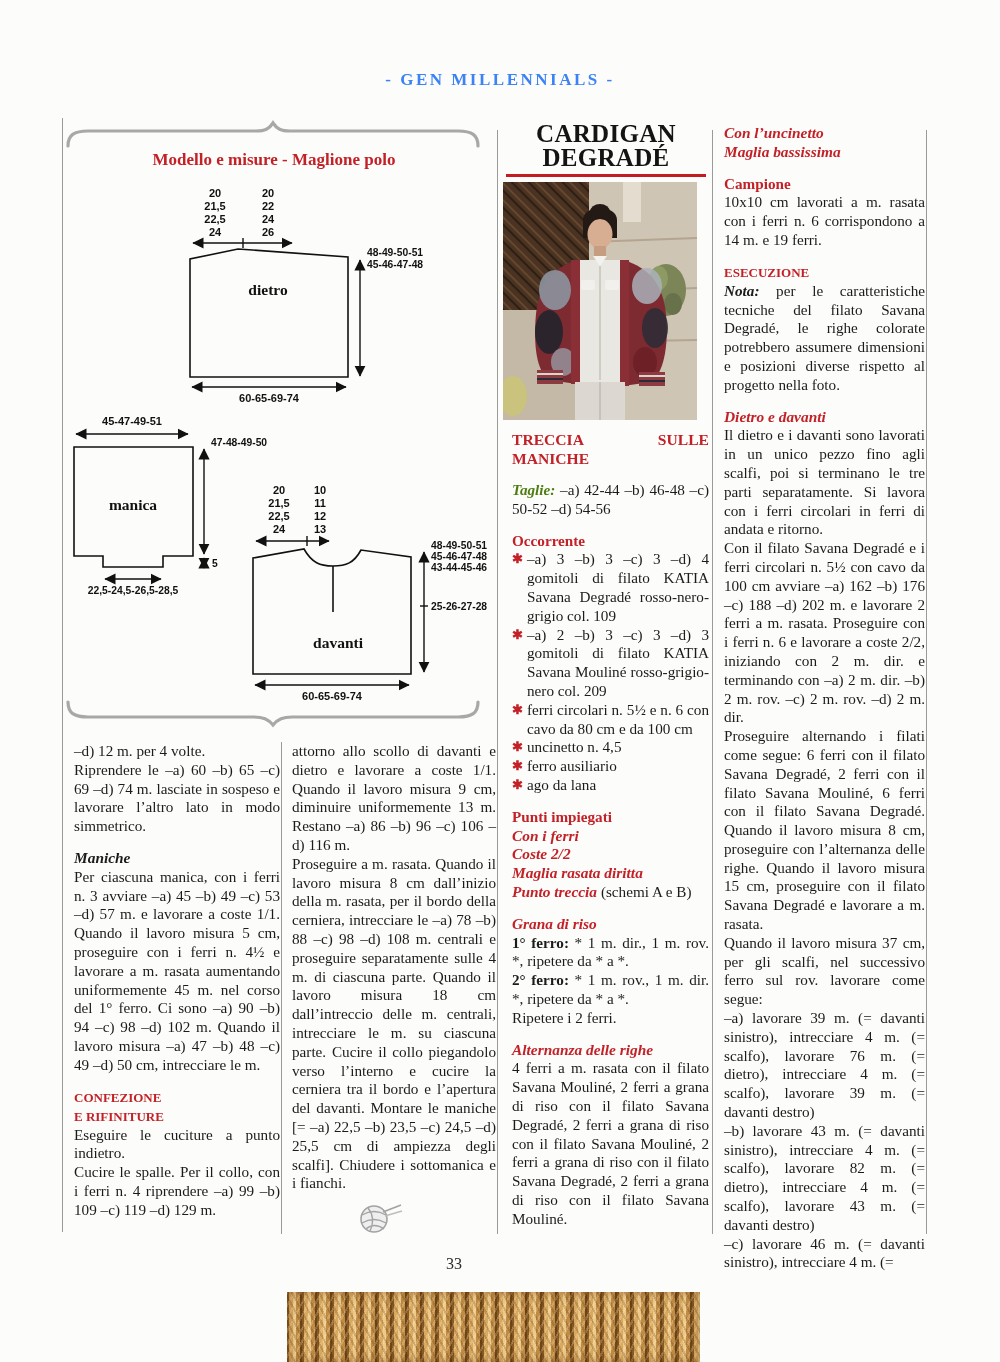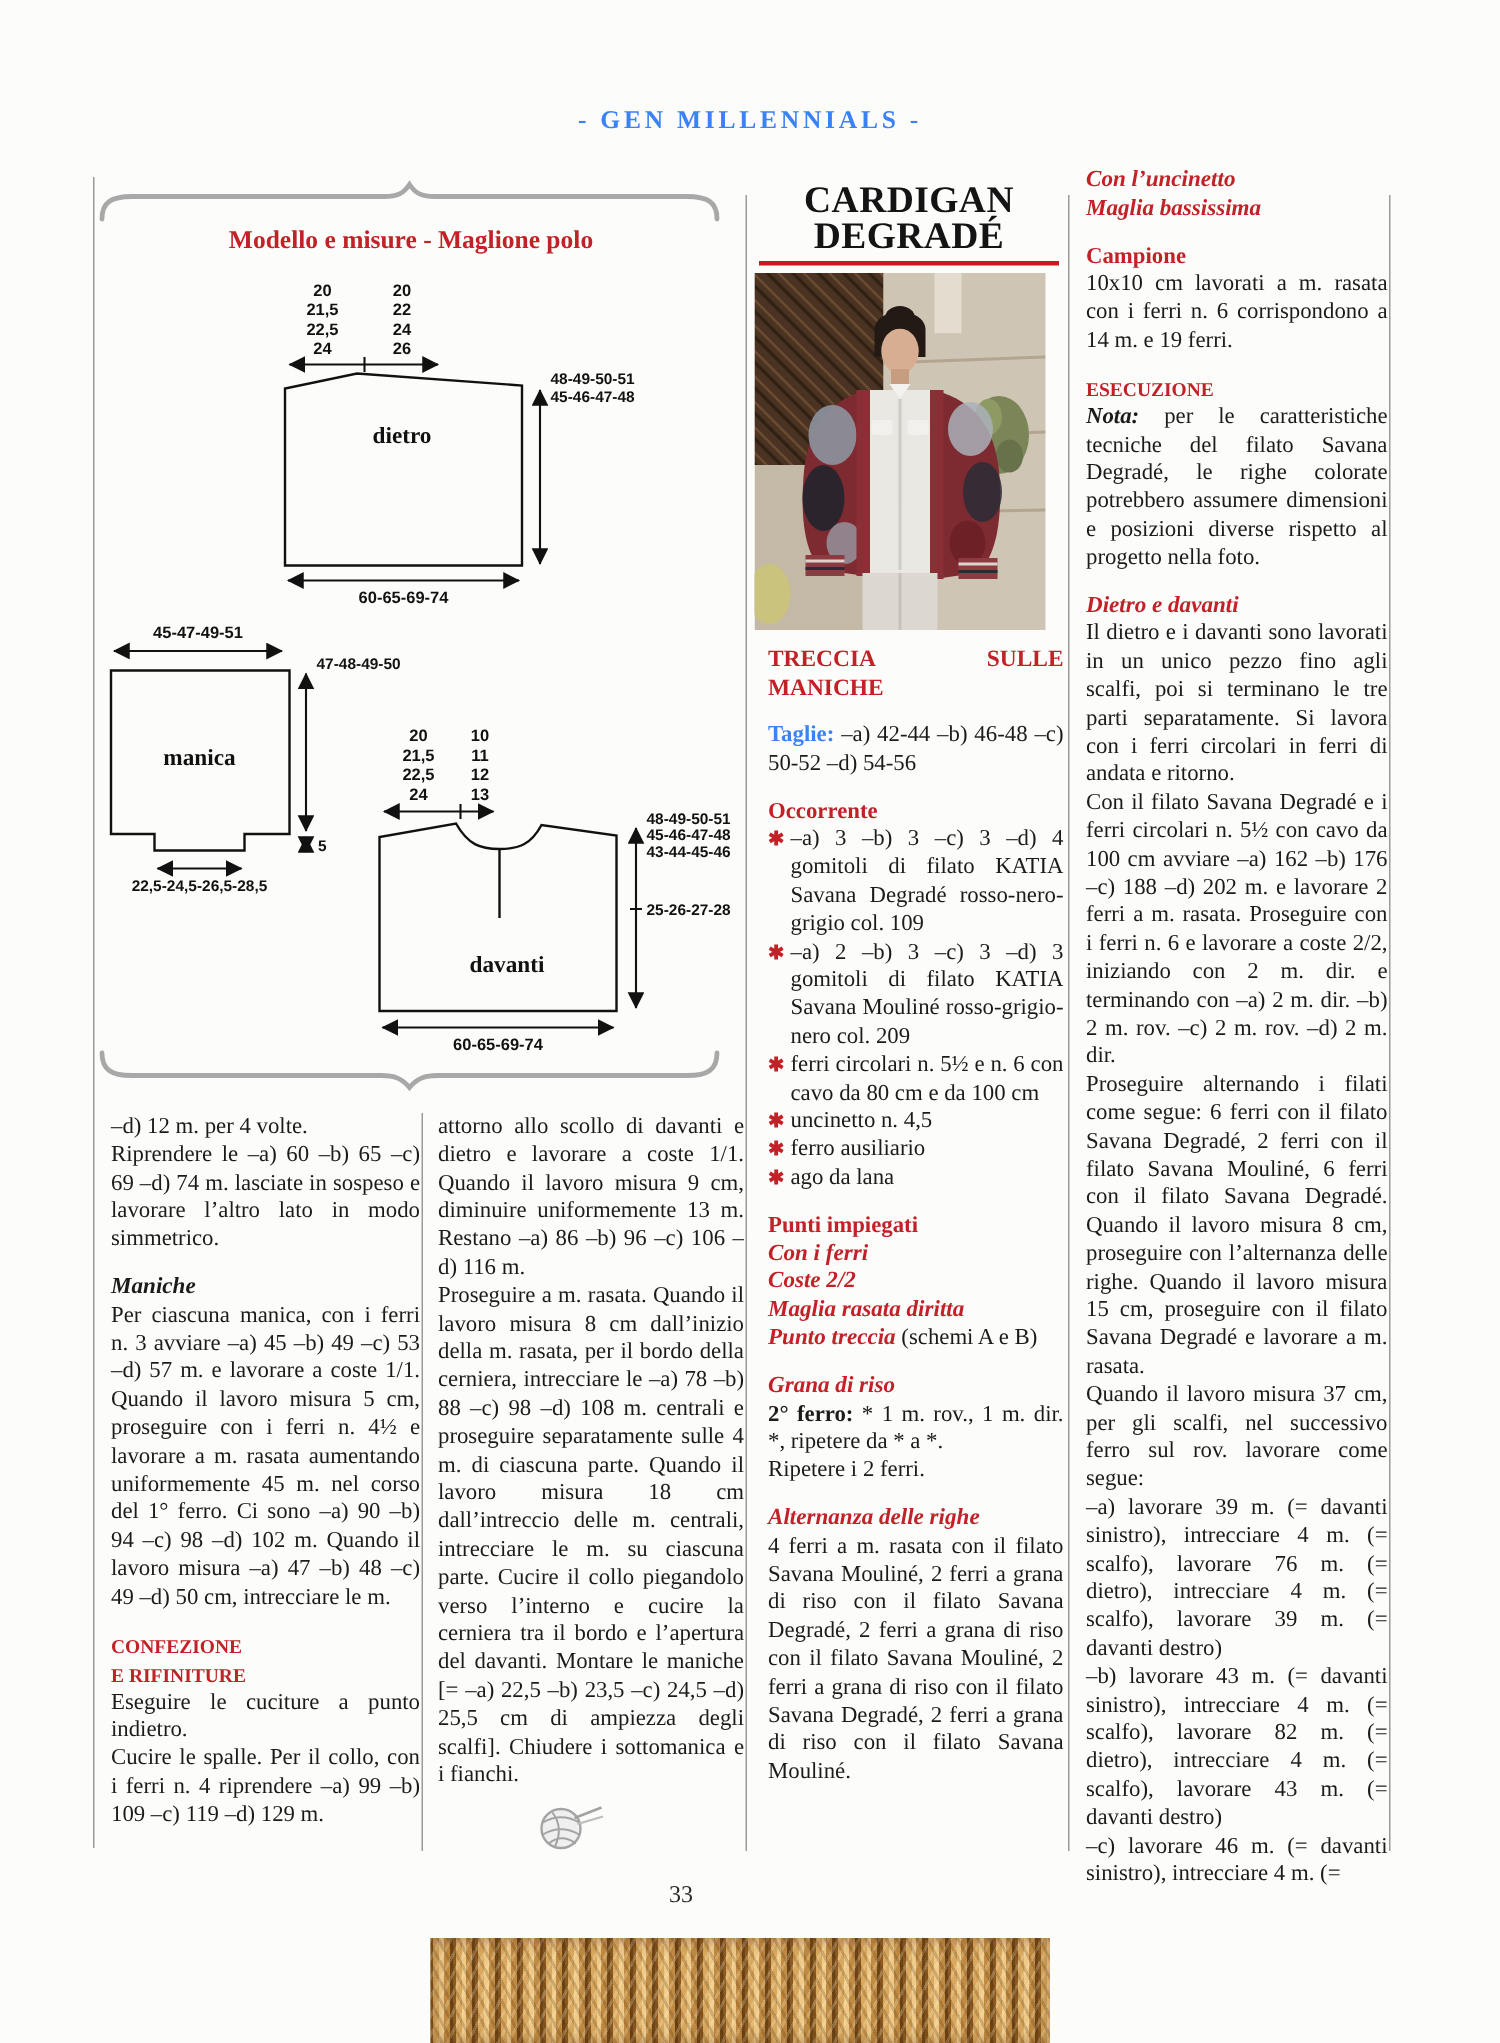--- a/index.html
+++ b/index.html
@@ -5,21 +5,21 @@
   html,body{margin:0;padding:0;background:#ffffff;}
   .page{position:relative;width:1000px;height:1362px;background:#fcfcfa;overflow:hidden;
         font-family:"Liberation Serif","DejaVu Serif",serif;color:#1b1b1b;}
   .hdr{position:absolute;top:70px;left:0;width:1000px;text-align:center;
        font-size:17px;font-weight:bold;letter-spacing:2.5px;color:#3b82f6;}
   .vrule{position:absolute;width:1px;background:#9a9a9a;}
   .col{position:absolute;text-align:justify;}
   .col p{margin:0;}
   .bp{font-size:15.2px;line-height:18.8px;}
   .gap{height:13px;}
-  .red{color:#3b82f6;}
+  .red{color:#4d7c0f;font-style:italic;}
   .hred{color:#c32128;font-weight:bold;font-size:15.2px;line-height:18.8px;}
   .hredbig{color:#c32128;font-weight:bold;font-size:13px;line-height:19px;}
   .hredi{color:#c32128;font-weight:bold;font-style:italic;font-size:15.4px;line-height:18.8px;}
   .hblacki{font-weight:bold;font-style:italic;font-size:15.4px;line-height:18.8px;}
   .lead{font-weight:bold;}
   .leadi{font-weight:bold;font-style:italic;}
   .occ-item{position:relative;padding-left:15px;font-size:15.2px;line-height:18.8px;text-align:justify;}
   .occ-item .bullet{position:absolute;left:0;top:0;color:#c32128;font-weight:bold;font-size:13px;}
   .c3title{position:absolute;left:506px;top:122px;width:200px;text-align:center;
            font-size:25px;line-height:24px;font-weight:bold;color:#141414;letter-spacing:.3px;}
@@ -232,28 +232,29 @@
     <div class="occ-item"><span class="bullet">✱</span><span>ferro ausiliario</span></div>
     <div class="occ-item"><span class="bullet">✱</span><span>ago da lana</span></div>
     <div class="gap"></div>
     <p class="hred">Punti impiegati</p>
     <p class="hredi">Con i ferri</p>
     <p class="hredi">Coste 2/2</p>
     <p class="hredi">Maglia rasata diritta</p>
     <p class="bp"><span class="hredi">Punto treccia</span><span> (schemi A e B)</span></p>
     <div class="gap"></div>
     <p class="hredi">Grana di riso</p>
+    <p class="bp"><span class="lead">1° ferro:</span><span> * 1 m. dir., 1 m. rov. *, ripetere da * a *.</span></p>
     <p class="bp"><span class="lead">2° ferro:</span><span> * 1 m. rov., 1 m. dir. *, ripetere da * a *.</span></p>
     <p class="bp">Ripetere i 2 ferri.</p>
     <div class="gap"></div>
     <p class="hredi">Alternanza delle righe</p>
     <p class="bp">4 ferri a m. rasata con il filato Savana Mouliné, 2 ferri a grana di riso con il filato Savana Degradé, 2 ferri a grana di riso con il filato Savana Mouliné, 2 ferri a grana di riso con il filato Savana Degradé, 2 ferri a grana di riso con il filato Savana Mouliné.</p>
   </div>
 
-  <div class="col" style="left:724px;top:111px;width:201px;">
+  <div class="col" style="left:724px;top:124px;width:201px;">
     <p class="hredi">Con l’uncinetto</p>
     <p class="hredi">Maglia bassissima</p>
     <div class="gap"></div>
     <p class="hred">Campione</p>
     <p class="bp">10x10 cm lavorati a m. rasata con i ferri n. 6 corrispondono a 14 m. e 19 ferri.</p>
     <div class="gap"></div>
     <p class="hredbig">ESECUZIONE</p>
     <p class="bp"><span class="leadi">Nota:</span><span> per le caratteristiche tecniche del filato Savana Degradé, le righe colorate potrebbero assumere dimensioni e posizioni diverse rispetto al progetto nella foto.</span></p>
     <div class="gap"></div>
     <p class="hredi">Dietro e davanti</p>

